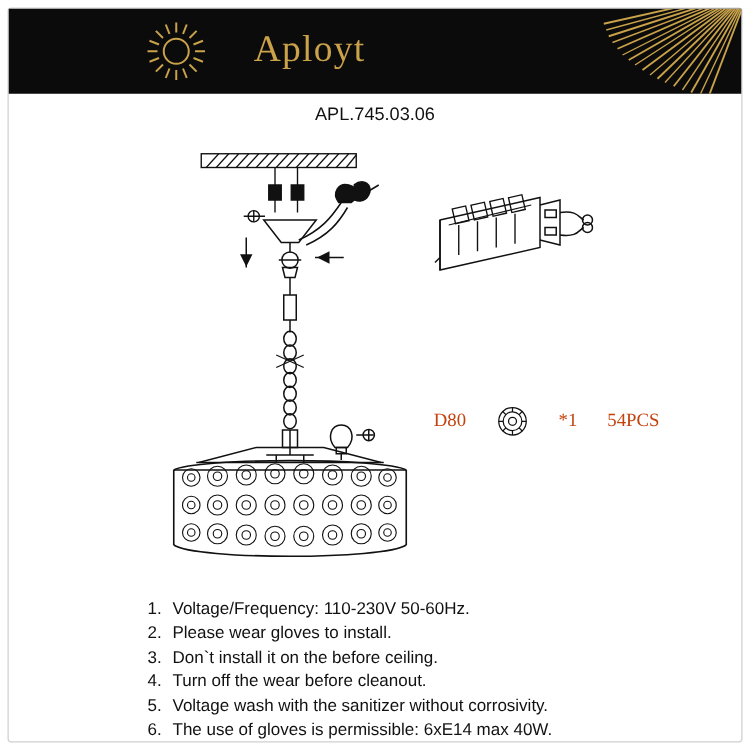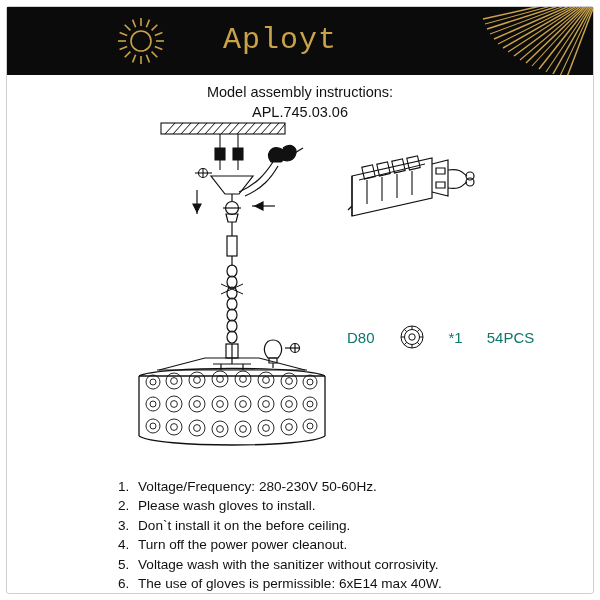--- a/index.html
+++ b/index.html
@@ -48,25 +48,24 @@
     position: absolute;
     left: 110px;
     top: 10px;
     width: 48px;
     height: 48px;
   }
   .brand {
     position: absolute;
     left: 196px;
     top: 16px;
-    font-family: Liberation Mono, monospace;
+    font-family: Liberation Serif, serif;
     font-size: 30px;
     letter-spacing: 1px;
     color: #c9a24a;
-    margin-left: 20px;
   }
   .rays {
     position: absolute;
     right: 0;
     top: 0;
     width: 230px;
     height: 68px;
   }
 
   
@@ -100,21 +99,22 @@
 
   
   .parts-line {
     position: absolute;
     left: 347px;
     top: 324px;
     display: flex;
     align-items: center;
     gap: 24px;
     font-size: 15px;
-    color: #0f766e;
+    color: #c2410c;
+    font-family: Liberation Serif, serif;
   }
   .parts-line .rosette {
     width: 26px;
     height: 26px;
   }
   .parts-line .lbl { white-space: nowrap; }
 
   
   .notes {
     position: absolute;
@@ -187,21 +187,20 @@
         <path d="M236 -14 L145 45"></path>
         <path d="M236 -14 L157 53"></path>
         <path d="M236 -14 L169 59"></path>
         <path d="M236 -14 L183 65"></path>
         <path d="M236 -14 L197 69"></path>
       </g>
     </svg>
   </div>
 
   <div class="title-block">
-    <div class="title-main">Model assembly instructions:</div>
     <div class="title-model">APL.745.03.06</div>
   </div>
 
   <div class="drawing">
     <svg width="586" height="340" viewBox="0 0 586 340">
 
       <g>
         <rect x="154" y="5" width="124" height="11" fill="none" stroke="#111" stroke-width="1.1"></rect>
         <g stroke="#111" stroke-width="1">
           <line x1="158" y1="16" x2="168" y2="5"></line>
@@ -415,33 +414,33 @@
         </g>
       </g>
     </svg>
     <span class="lbl">*1</span>
     <span class="lbl">54PCS</span>
   </div>
 
   <div class="notes">
     <div class="note-row">
       <span class="note-num">1.</span>
-      <span class="note-txt">Voltage/Frequency: 280-230V 50-60Hz.</span>
+      <span class="note-txt">Voltage/Frequency: 110-230V 50-60Hz.</span>
     </div>
     <div class="note-row">
       <span class="note-num">2.</span>
-      <span class="note-txt">Please wash gloves to install.</span>
+      <span class="note-txt">Please wear gloves to install.</span>
     </div>
     <div class="note-row">
       <span class="note-num">3.</span>
       <span class="note-txt">Don`t install it on the before ceiling.</span>
     </div>
     <div class="note-row">
       <span class="note-num">4.</span>
-      <span class="note-txt">Turn off the power power cleanout.</span>
+      <span class="note-txt">Turn off the wear before cleanout.</span>
     </div>
     <div class="note-row">
       <span class="note-num">5.</span>
       <span class="note-txt">Voltage wash with the sanitizer without corrosivity.</span>
     </div>
     <div class="note-row">
       <span class="note-num">6.</span>
       <span class="note-txt">The use of gloves is permissible: 6xE14 max 40W.</span>
     </div>
   </div>

